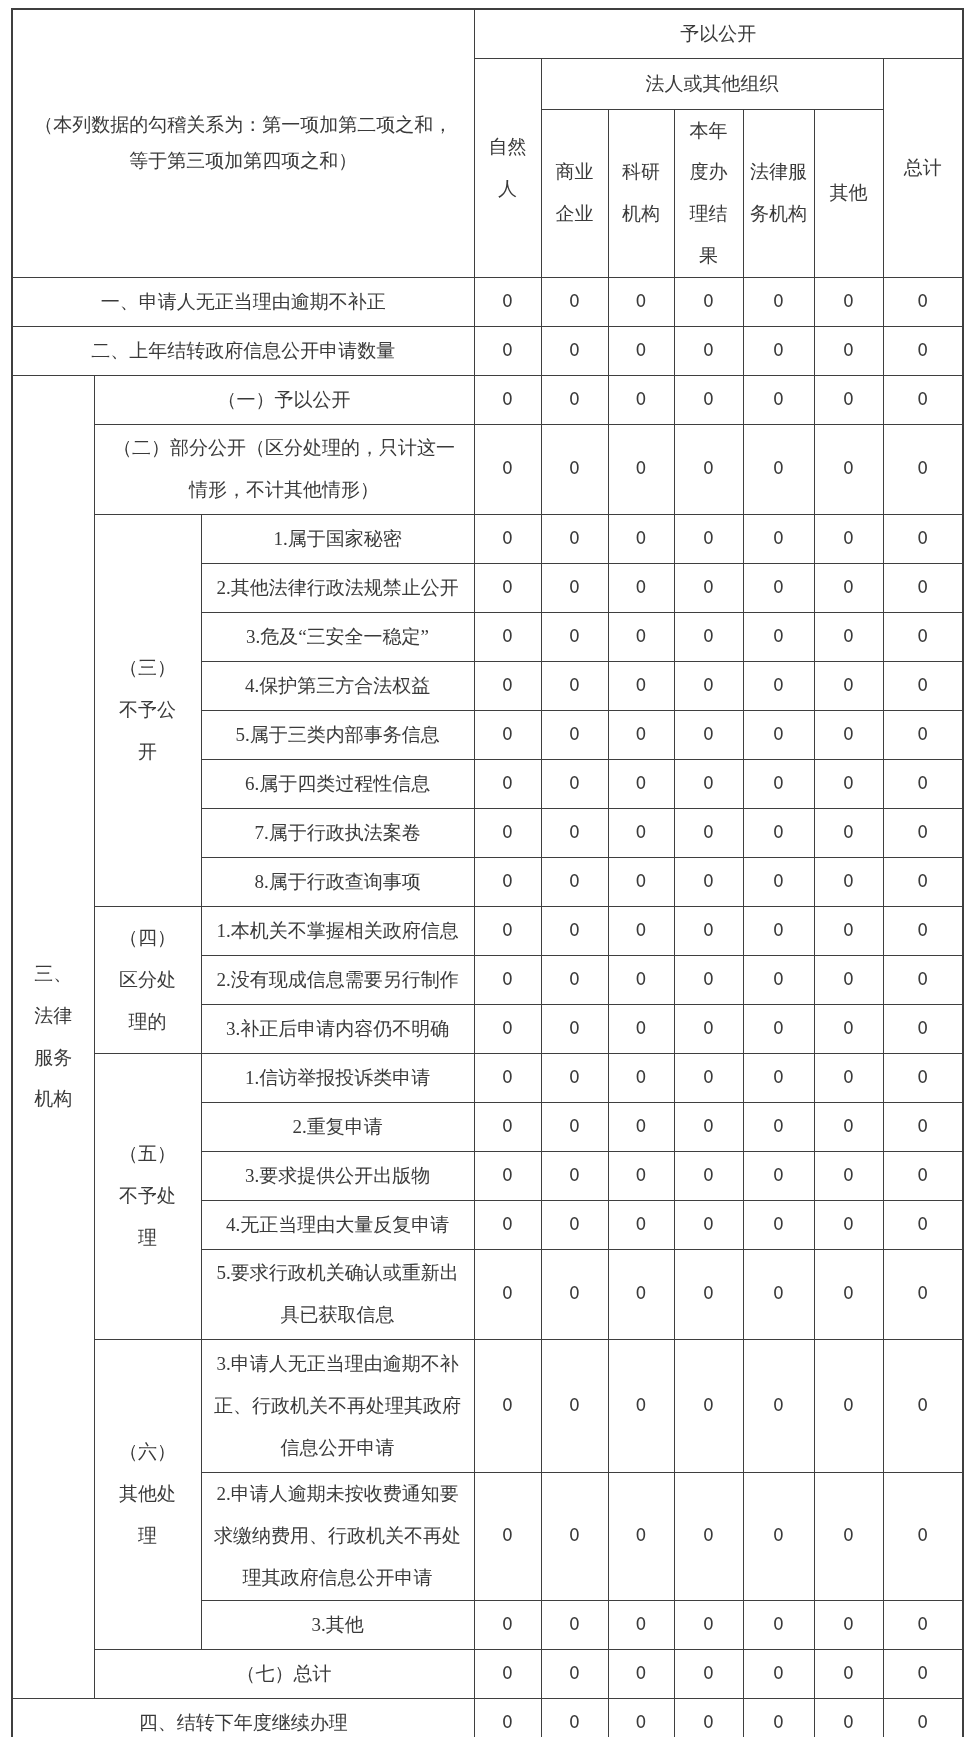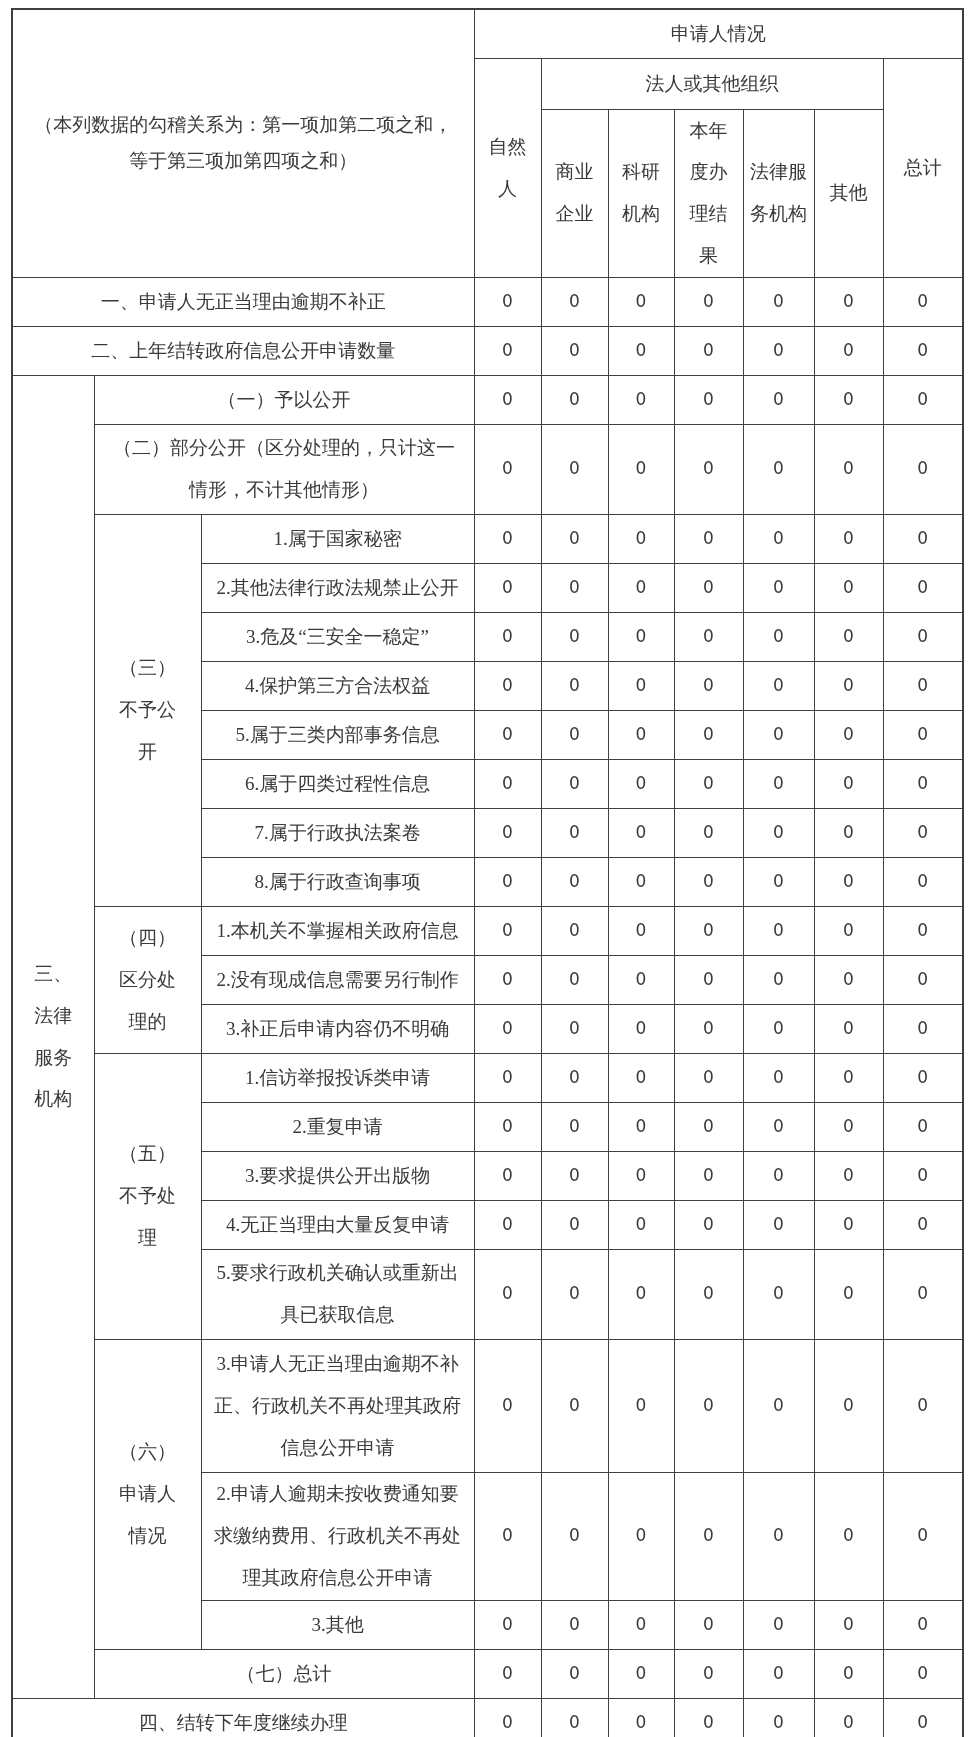--- a/index.html
+++ b/index.html
@@ -66,21 +66,21 @@
       <col style="width:71px">
       <col style="width:69px">
     <col style="width:80px">
   </colgroup>
 
   <tbody>
       <tr class="h49">
     <td class="note" colspan="3" rowspan="3">
       <div class="note-inner">（本列数据的勾稽关系为：第一项加第二项之和，等于第三项加第四项之和）</div>
     </td>
-    <td class="hdr" colspan="7">申请人情况</td>
+    <td class="hdr" colspan="7">予以公开</td>
   </tr>
   <tr class="h51">
     <td class="hdr" rowspan="2">自然人</td>
     <td class="hdr" colspan="5">法人或其他组织</td>
     <td class="hdr" rowspan="2">总计</td>
   </tr>
   <tr class="h126">
     <td class="hdr">商业企业</td>
     <td class="hdr">科研机构</td>
     <td class="hdr">本年度办理结果</td>
@@ -291,21 +291,21 @@
   <td class="val">0</td>
         <td class="val">0</td>
         <td class="val">0</td>
         <td class="val">0</td>
         <td class="val">0</td>
         <td class="val">0</td>
         <td class="val">0</td>
       </tr>
 
   <tr class="h133">
-    <td class="group" rowspan="3">（六）申请人情况</td>
+    <td class="group" rowspan="3">（六）其他处理</td>
     <td>3.申请人无正当理由逾期不补正、行政机关不再处理其政府信息公开申请</td>
   <td class="val">0</td>
         <td class="val">0</td>
         <td class="val">0</td>
         <td class="val">0</td>
         <td class="val">0</td>
         <td class="val">0</td>
         <td class="val">0</td>
       </tr>
   <tr class="h128">

